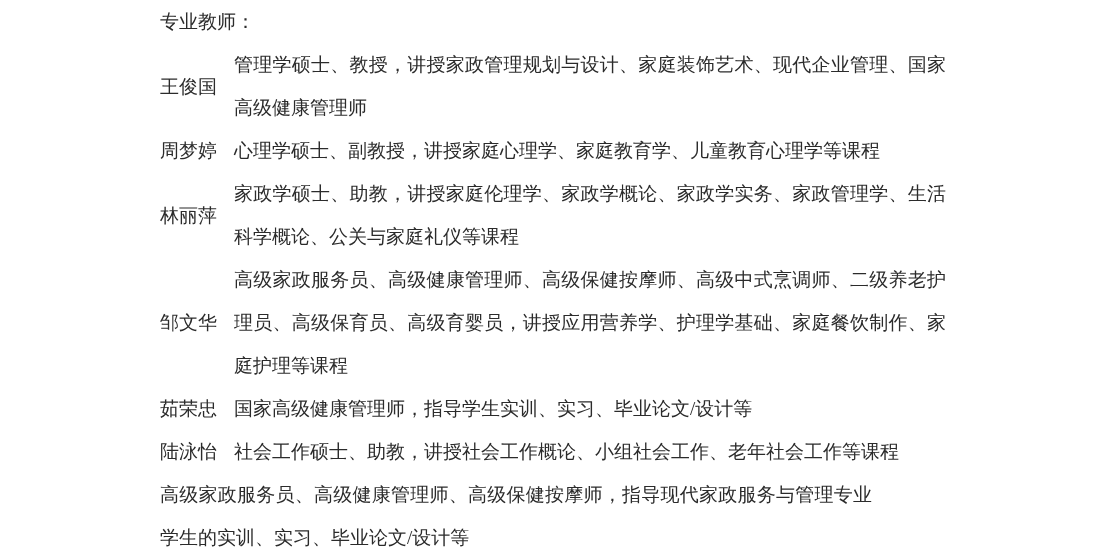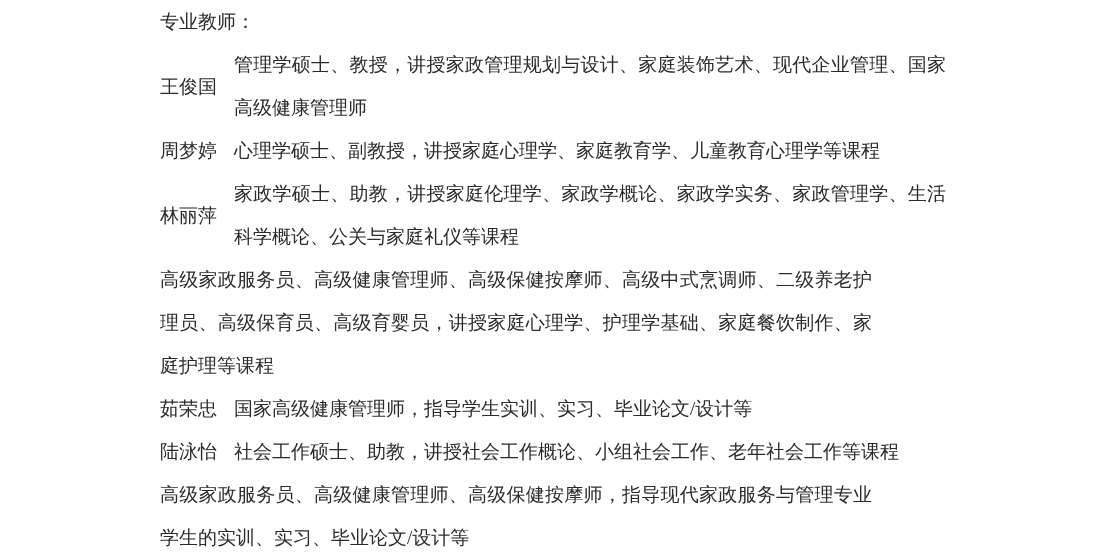--- a/index.html
+++ b/index.html
@@ -59,21 +59,22 @@
     <div class="teacher-name">周梦婷</div>
     <div class="teacher-desc">心理学硕士、副教授，讲授家庭心理学、家庭教育学、儿童教育心理学等课程</div>
   </div>
 
   <div class="teacher-row">
     <div class="teacher-name">林丽萍</div>
     <div class="teacher-desc">家政学硕士、助教，讲授家庭伦理学、家政学概论、家政学实务、家政管理学、生活科学概论、公关与家庭礼仪等课程</div>
   </div>
 
   <div class="teacher-row">
-    <div class="teacher-desc">高级家政服务员、高级健康管理师、高级保健按摩师、高级中式烹调师、二级养老护理员、高级保育员、高级育婴员，讲授家庭心理学、护理学基础、家庭餐饮制作、家庭护理等课程</div>
+    <div class="teacher-name">邹文华</div>
+    <div class="teacher-desc">高级家政服务员、高级健康管理师、高级保健按摩师、高级中式烹调师、二级养老护理员、高级保育员、高级育婴员，讲授应用营养学、护理学基础、家庭餐饮制作、家庭护理等课程</div>
   </div>
 
   <div class="teacher-row">
     <div class="teacher-name">茹荣忠</div>
     <div class="teacher-desc">国家高级健康管理师，指导学生实训、实习、毕业论文/设计等</div>
   </div>
 
   <div class="teacher-row">
     <div class="teacher-name">陆泳怡</div>
     <div class="teacher-desc">社会工作硕士、助教，讲授社会工作概论、小组社会工作、老年社会工作等课程</div>

